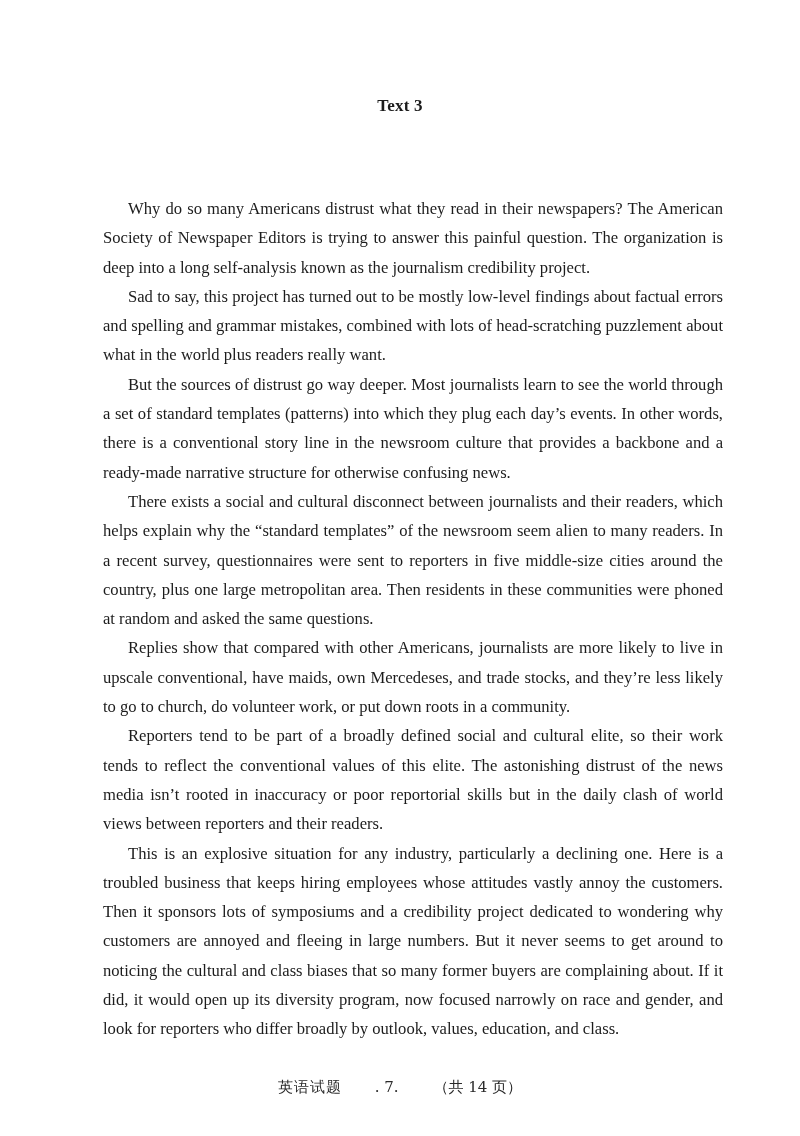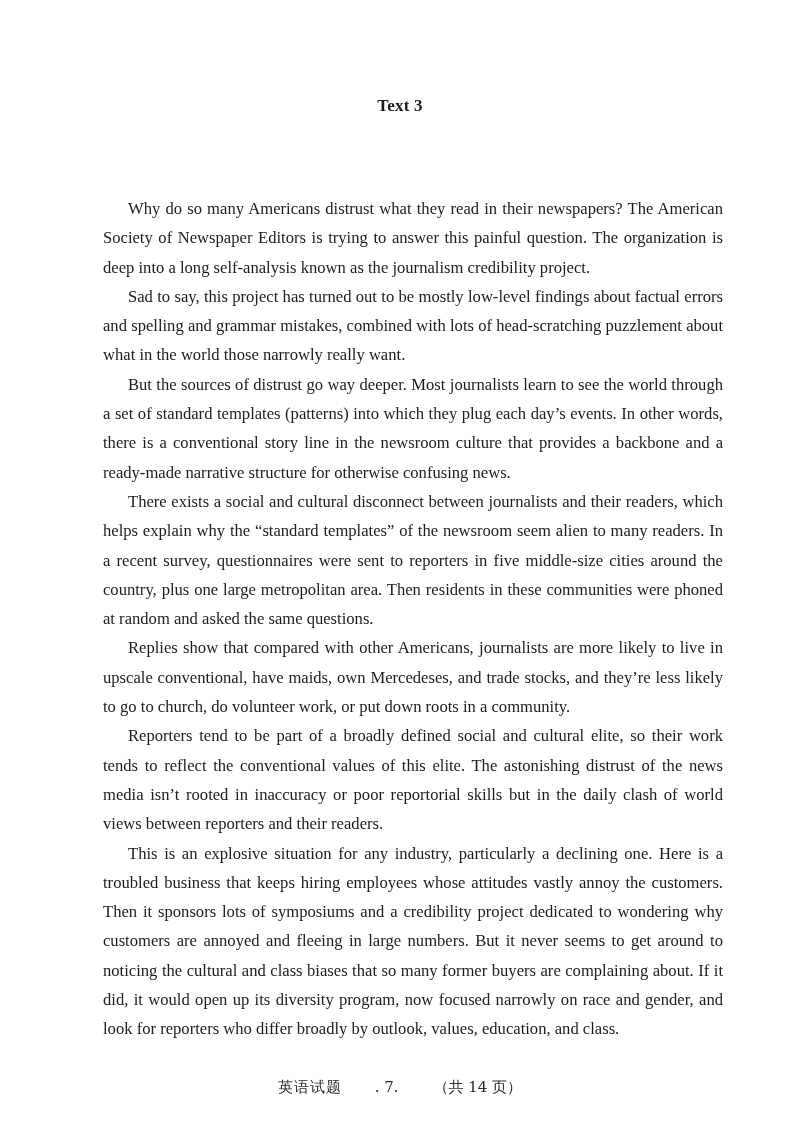--- a/index.html
+++ b/index.html
@@ -64,21 +64,21 @@
     .footer .pageno { margin-right: 30px; }
   </style>
 </head>
 <body>
 
 <div class="page">
   <div class="title">Text 3</div>
 
   <div class="body-text">
     <p class="para">Why do so many Americans distrust what they read in their newspapers? The American Society of Newspaper Editors is trying to answer this painful question. The organization is deep into a long self-analysis known as the journalism credibility project.</p>
-    <p class="para">Sad to say, this project has turned out to be mostly low-level findings about factual errors and spelling and grammar mistakes, combined with lots of head-scratching puzzlement about what in the world those narrowly really want.</p>
+    <p class="para">Sad to say, this project has turned out to be mostly low-level findings about factual errors and spelling and grammar mistakes, combined with lots of head-scratching puzzlement about what in the world plus readers really want.</p>
     <p class="para">But the sources of distrust go way deeper. Most journalists learn to see the world through a set of standard templates (patterns) into which they plug each day’s events. In other words, there is a conventional story line in the newsroom culture that provides a backbone and a ready-made narrative structure for otherwise confusing news.</p>
     <p class="para">There exists a social and cultural disconnect between journalists and their readers, which helps explain why the “standard templates” of the newsroom seem alien to many readers. In a recent survey, questionnaires were sent to reporters in five middle-size cities around the country, plus one large metropolitan area. Then residents in these communities were phoned at random and asked the same questions.</p>
     <p class="para">Replies show that compared with other Americans, journalists are more likely to live in upscale conventional, have maids, own Mercedeses, and trade stocks, and they’re less likely to go to church, do volunteer work, or put down roots in a community.</p>
     <p class="para">Reporters tend to be part of a broadly defined social and cultural elite, so their work tends to reflect the conventional values of this elite. The astonishing distrust of the news media isn’t rooted in inaccuracy or poor reportorial skills but in the daily clash of world views between reporters and their readers.</p>
     <p class="para">This is an explosive situation for any industry, particularly a declining one. Here is a troubled business that keeps hiring employees whose attitudes vastly annoy the customers. Then it sponsors lots of symposiums and a credibility project dedicated to wondering why customers are annoyed and fleeing in large numbers. But it never seems to get around to noticing the cultural and class biases that so many former buyers are complaining about. If it did, it would open up its diversity program, now focused narrowly on race and gender, and look for reporters who differ broadly by outlook, values, education, and class.</p>
   </div>
 
   <div class="footer">
     <span class="subject">英语试题</span>
     <span class="pageno">. 7.</span>

